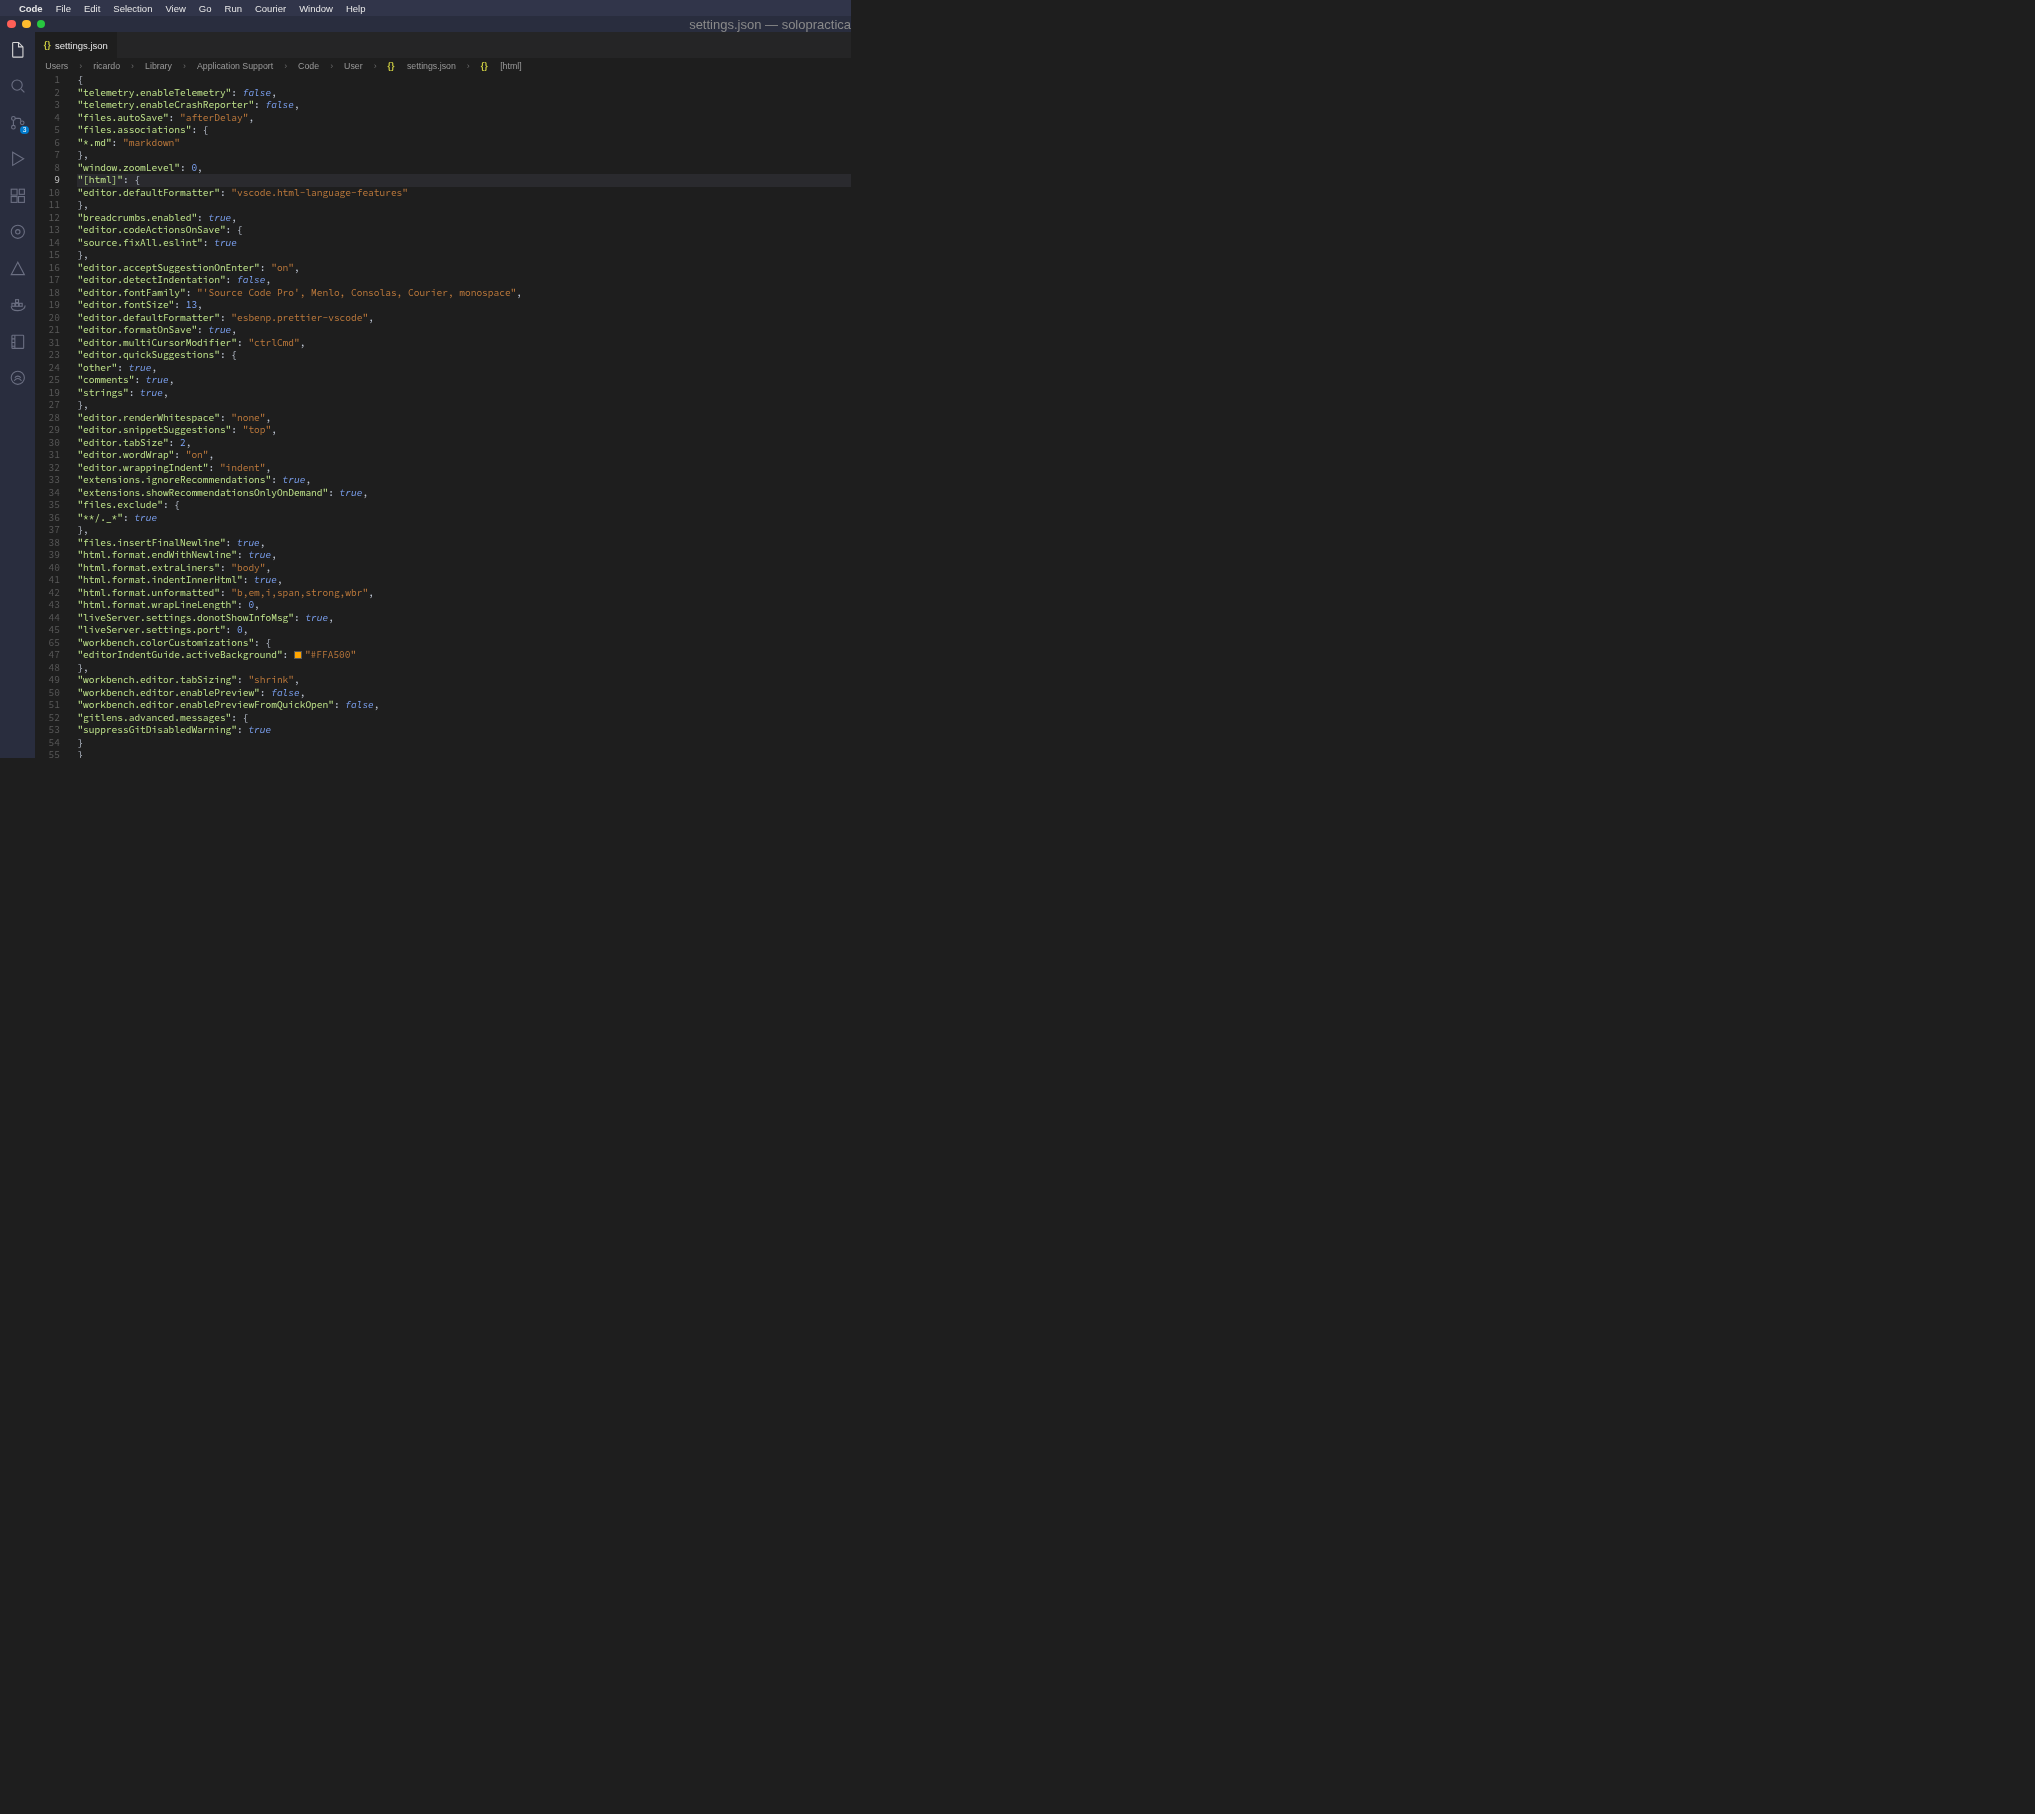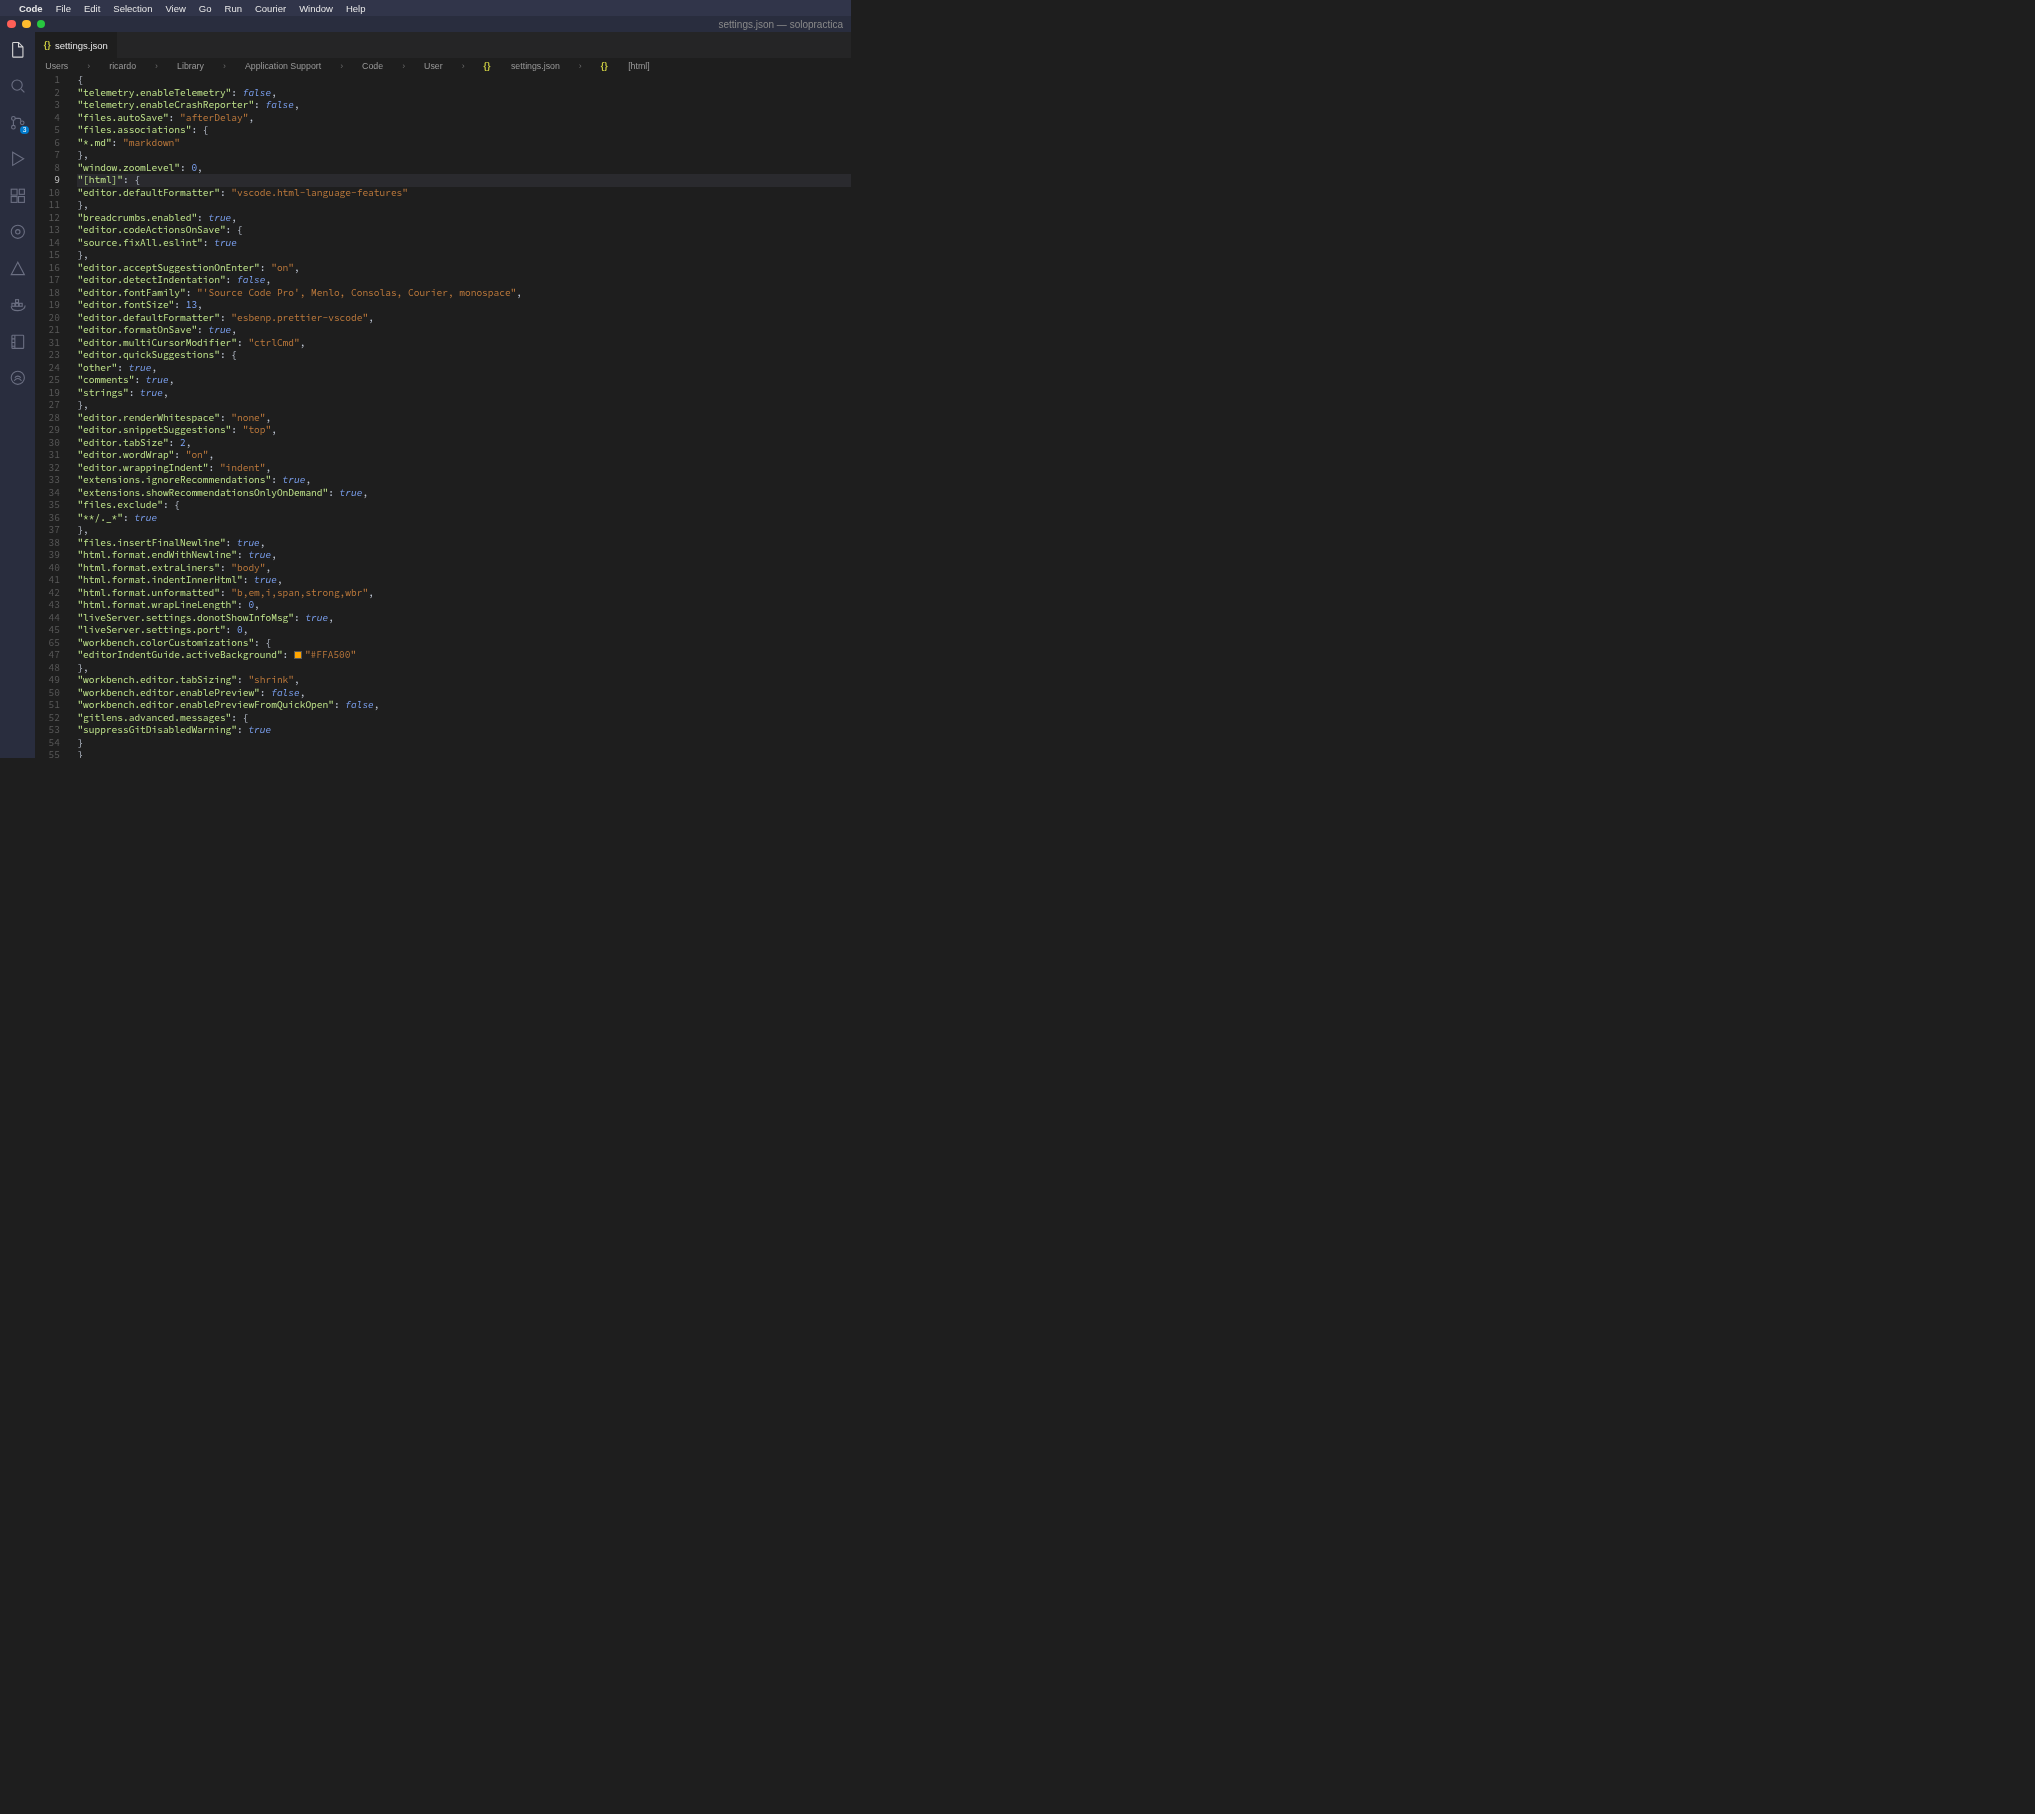--- a/index.html
+++ b/index.html
@@ -36,23 +36,23 @@
   display: flex;
   gap: 5.9px;
   padding-left: 7.3px;
 }
 .traffic-light { width: 8.8px; height: 8.8px; border-radius: 50%; }
 .tl-red { background: #ff5f57; }
 .tl-yellow { background: #febc2e; }
 .tl-green { background: #28c840; }
 .window-title {
   position: absolute;
-  right: 8px;
+  right: 0;
   color: #8a8a8a;
-  font-size: 10px;
+  font-size: 13px;
 }
 .main-area {
   display: flex;
   height: calc(100% - 32px);
 }
 .activity-bar {
   width: 35px;
   background: #292d3e;
   display: flex;
   flex-direction: column;
@@ -104,21 +104,21 @@
   color: #e8e8e8;
   font-size: 9.5px;
   border-right: 0.7px solid #252526;
 }
 .tab .file-icon { color: #cbcb41; font-size: 8.8px; font-weight: 600; }
 .breadcrumbs {
   height: 16px;
   display: flex;
   align-items: center;
   padding: 0 10.3px;
-  gap: 19px;
+  gap: 11px;
   color: #9a9a9a;
   font-size: 8.8px;
   background: #1e1e1e;
 }
 .breadcrumbs .crumb { cursor: pointer; }
 .breadcrumbs .chev { color: #6a6a6a; font-size: 8.8px; }
 .breadcrumbs .json-icon { color: #cbcb41; font-weight: 600; margin-right: 1.5px; }
 .editor {
   flex: 1;
   display: flex;

